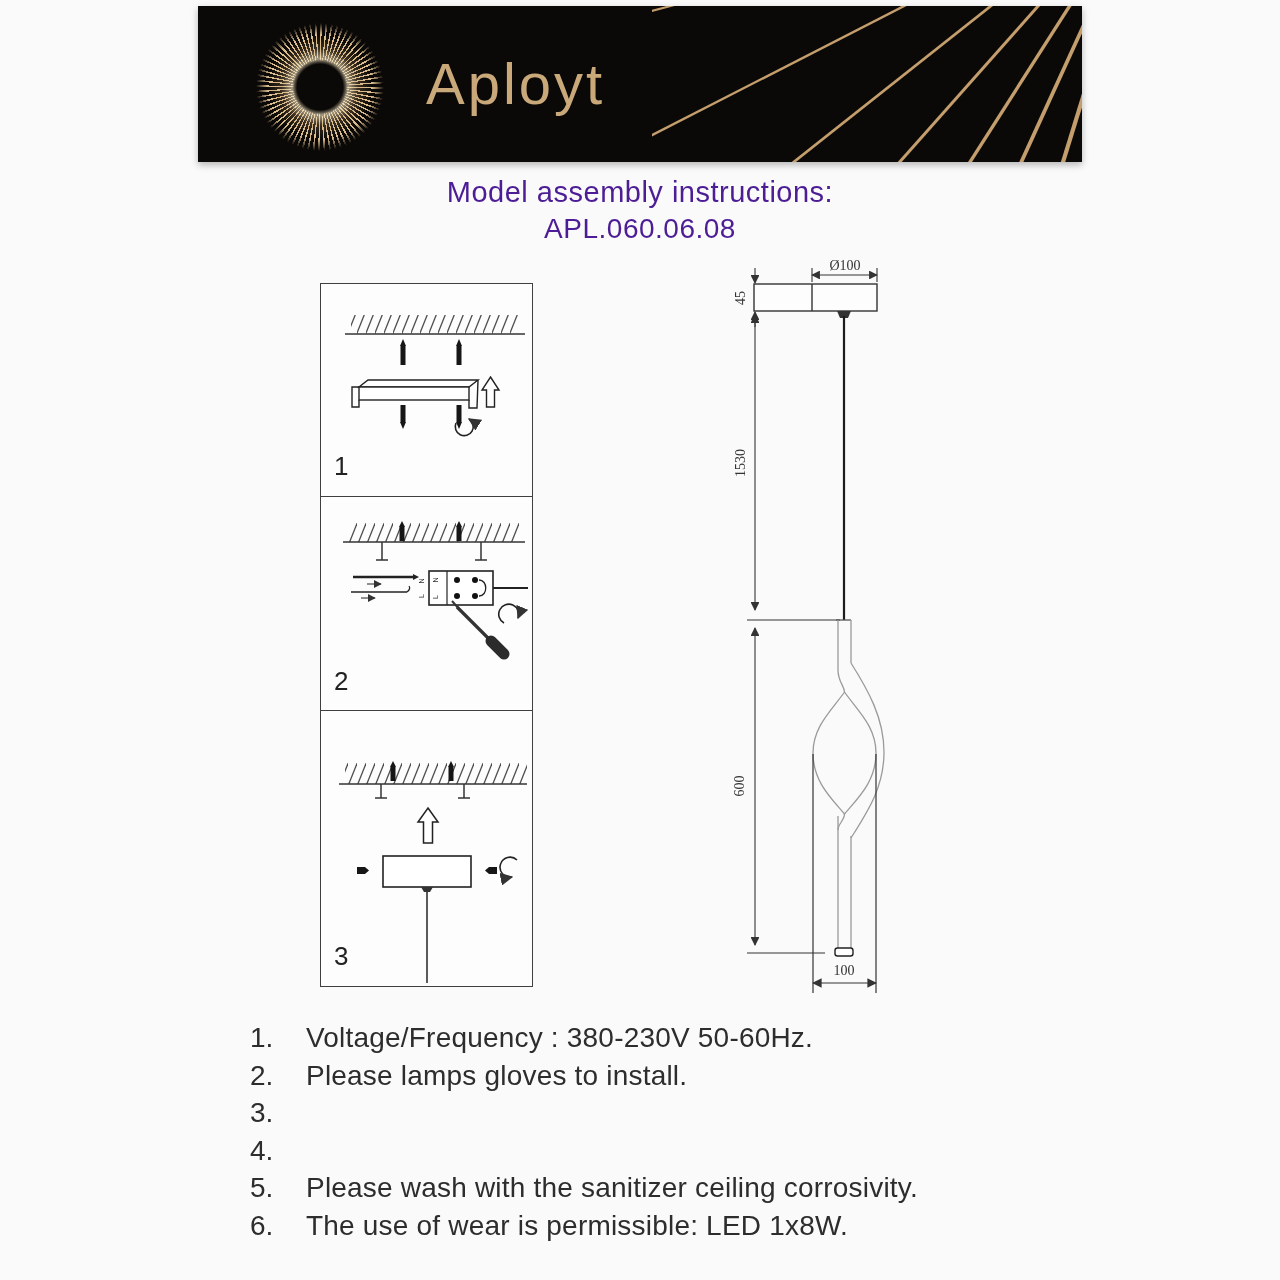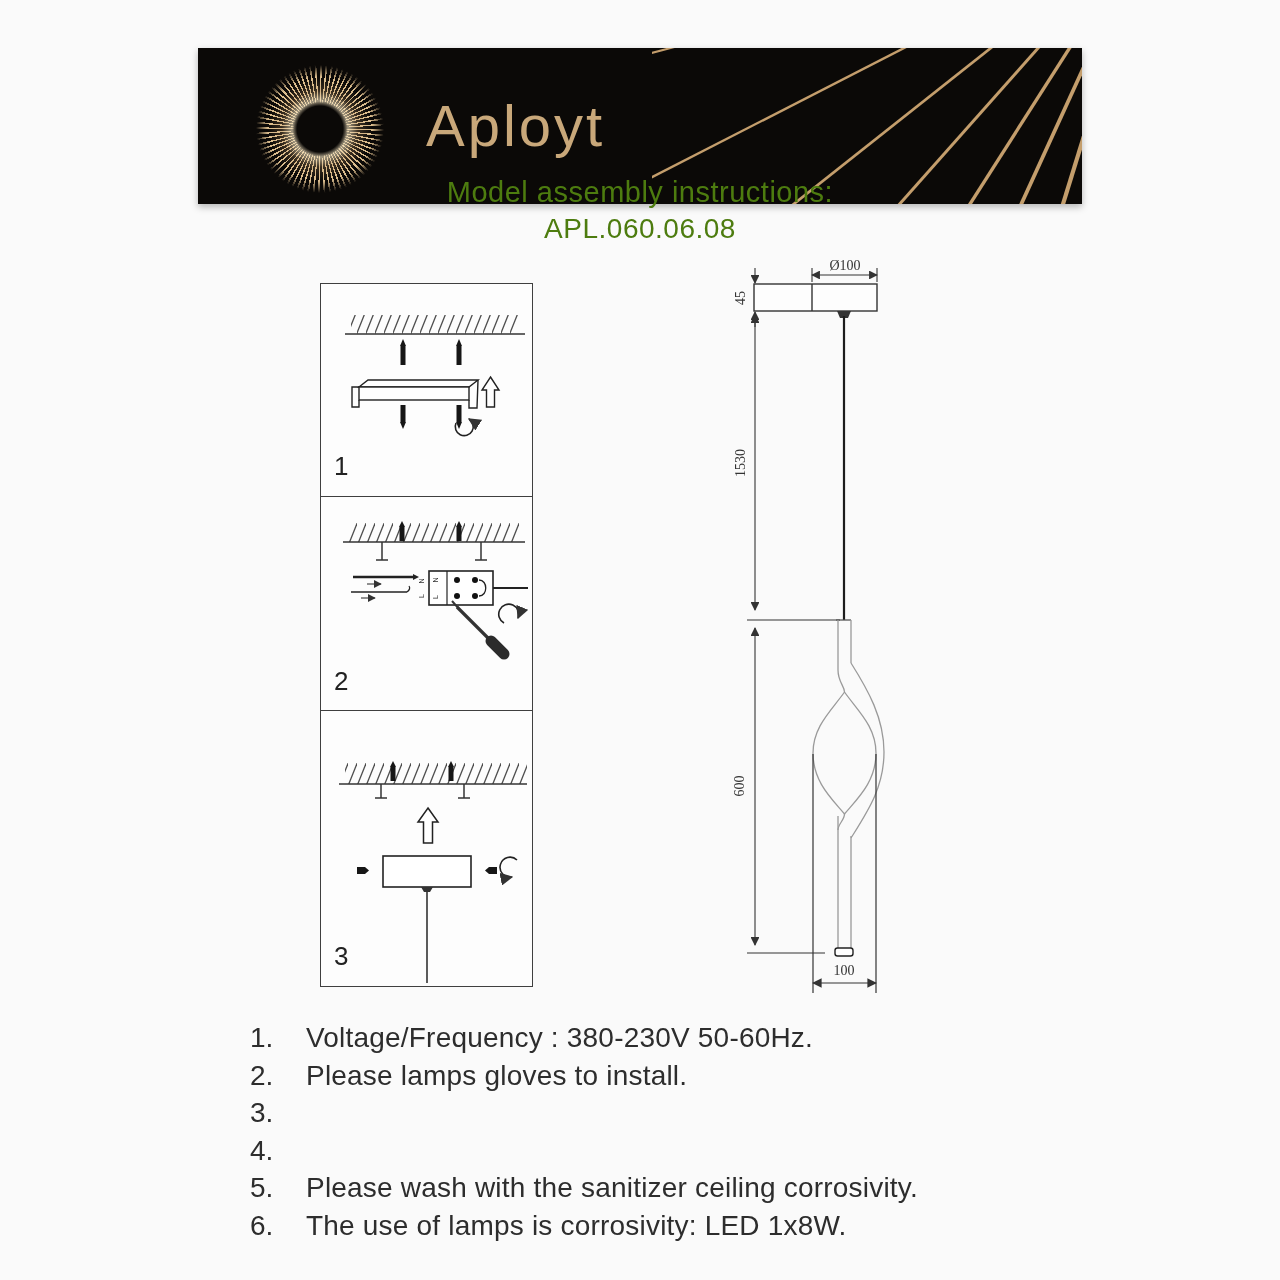--- a/index.html
+++ b/index.html
@@ -7,42 +7,41 @@
     width:1280px;height:1280px;position:relative;
     background:#fafafa;overflow:hidden;
     font-family:"Liberation Sans",sans-serif;
     -webkit-font-smoothing:antialiased;
   }
   
   .banner{
     position:absolute;left:198px;top:6px;width:884px;height:156px;
     background:#0b0907;overflow:hidden;
     box-shadow:0 3px 7px rgba(0,0,0,.28);
-    margin-top:42px;
   }
   .sunburst-wrap{position:absolute;left:47px;top:6px;width:150px;height:150px;}
   .sunburst{
     position:absolute;inset:0;border-radius:50%;
     background:repeating-conic-gradient(rgba(232,200,150,.95) 0deg 1.7deg, transparent 1.7deg 5deg);
     -webkit-mask:radial-gradient(circle at 50% 50%, transparent 0 26px, #000 28px 52px, transparent 64px);
     mask:radial-gradient(circle at 50% 50%, transparent 0 26px, #000 28px 52px, transparent 64px);
   }
   .sunglow{
     position:absolute;inset:0;border-radius:50%;
     background:radial-gradient(circle at 50% 50%, transparent 0 23px, rgba(252,236,200,.65) 28px, rgba(200,160,110,.25) 38px, transparent 52px);
   }
   .brand{
     position:absolute;left:228px;top:42px;
     font-family:"Liberation Sans",sans-serif;
     font-size:58px;line-height:72px;font-weight:400;
     letter-spacing:3px;color:#c9a87a;
   }
   .fan-svg{position:absolute;right:0;top:0;width:430px;height:156px;}
   
-  .title-block{position:absolute;left:0;top:176px;width:1280px;text-align:center;color:#4d7c0f;}
+  .title-block{position:absolute;left:0;top:176px;width:1280px;text-align:center;color:#4c1d95;}
   .title-line1{font-size:29px;letter-spacing:.5px;}
   .title-line2{font-size:28px;margin-top:4px;letter-spacing:.5px;}
   
   .steps{position:absolute;left:320px;top:283px;width:213px;}
   .panel{position:relative;border:1.5px solid #3f3f3f;background:#fdfdfd;box-sizing:border-box;}
   .panel+.panel{margin-top:-1.5px;}
   .p1{height:214px;} .p2{height:216px;} .p3{height:277px;}
   .panel svg{position:absolute;left:0;top:0;}
   .step-num{
     position:absolute;left:13px;bottom:14px;
@@ -279,15 +278,15 @@
   </div>
   <div class="instr-row">
     <span class="instr-num">4.</span>
   </div>
   <div class="instr-row">
     <span class="instr-num">5.</span>
     <span class="instr-text">Please wash with the sanitizer ceiling corrosivity.</span>
   </div>
   <div class="instr-row">
     <span class="instr-num">6.</span>
-    <span class="instr-text">The use of lamps is corrosivity: LED 1x8W.</span>
+    <span class="instr-text">The use of wear is permissible: LED 1x8W.</span>
   </div>
 </div>
 
 </body></html>

